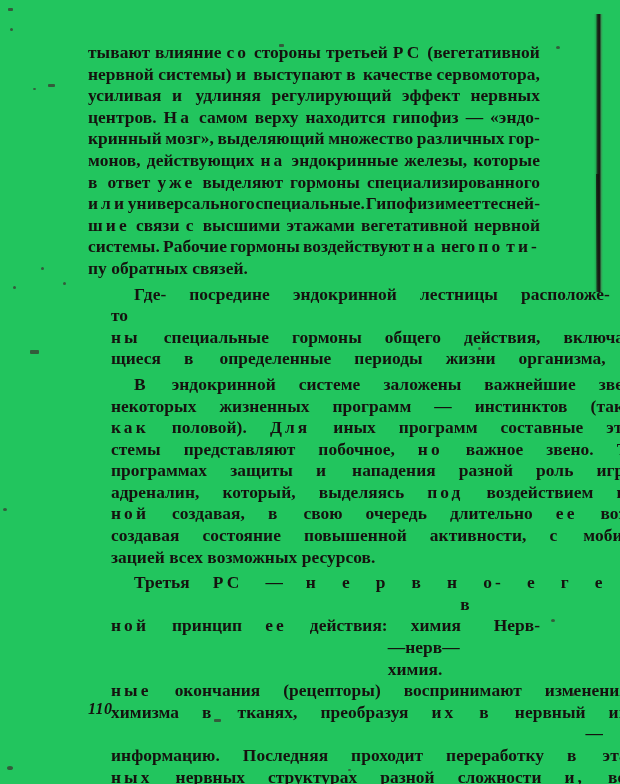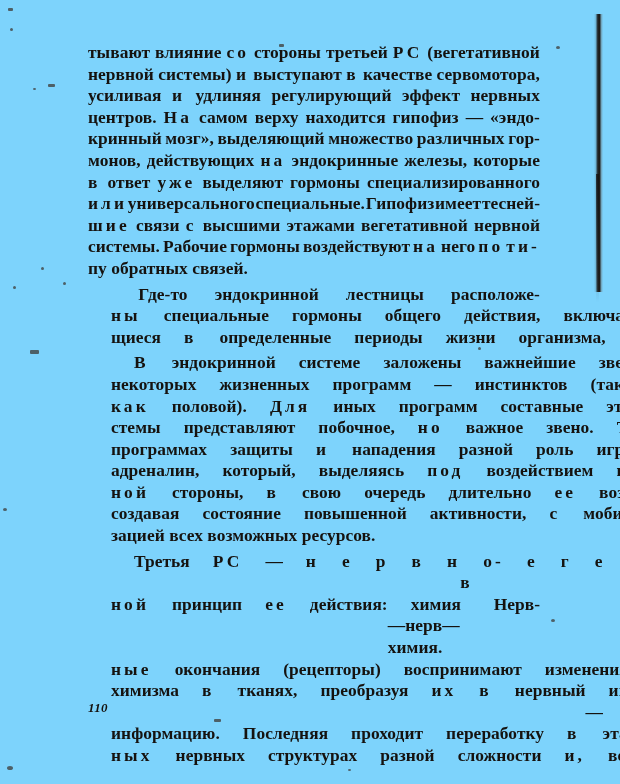--- a/index.html
+++ b/index.html
@@ -5,21 +5,21 @@
 <style>
   html, body {
     margin: 0;
     padding: 0;
     background: #ffffff;
   }
   #page {
     position: relative;
     width: 620px;
     height: 784px;
-    background: #7dd3fc;
+    background: #22c55e;
     overflow: hidden;
     font-family: "Liberation Serif", "DejaVu Serif", serif;
   }
 
   
   #text-column {
     position: absolute;
     left: 88px;
     top: 42px;
     width: 452px;
@@ -62,21 +62,21 @@
   }
 
   
   #folio {
     position: absolute;
     left: 88px;
     top: 700px;
     font-family: "Liberation Serif", "DejaVu Serif", serif;
     font-style: italic;
     font-weight: 700;
-    font-size: 13px;
+    font-size: 16px;
     color: #15120f;
     letter-spacing: 0.4px;
   }
 
   
   #gutter-edge {
     position: absolute;
     left: 594px;
     top: 14px;
     width: 9px;
@@ -202,20 +202,21 @@
           <span class="w spaced">на</span>
           <span class="w">него</span>
           <span class="w spaced">по</span>
           <span class="w spaced">ти-</span>
         </span>
         <span class="ln">пу обратных связей.</span>
       </p>
     <p class="para indent">
         <span class="ln j ind">
           <span class="w">Где-то</span>
+          <span class="w">посредине</span>
           <span class="w">эндокринной</span>
           <span class="w">лестницы</span>
           <span class="w">расположе-</span>
         </span>
         <span class="ln j">
           <span class="w spaced">ны</span>
           <span class="w">специальные</span>
           <span class="w">гормоны</span>
           <span class="w">общего</span>
           <span class="w">действия,</span>
@@ -278,21 +279,21 @@
         <span class="ln j">
           <span class="w">адреналин,</span>
           <span class="w">который,</span>
           <span class="w">выделяясь</span>
           <span class="w spaced">под</span>
           <span class="w">воздействием</span>
           <span class="w">нерв-</span>
         </span>
         <span class="ln j">
           <span class="w spaced">ной</span>
-          <span class="w">стороны,</span>
+          <span class="w">создавая,</span>
           <span class="w spaced">в</span>
           <span class="w">свою</span>
           <span class="w">очередь</span>
           <span class="w">длительно</span>
           <span class="w spaced">ее</span>
           <span class="w">возбуждает,</span>
         </span>
         <span class="ln j">
           <span class="w">создавая</span>
           <span class="w">состояние</span>

